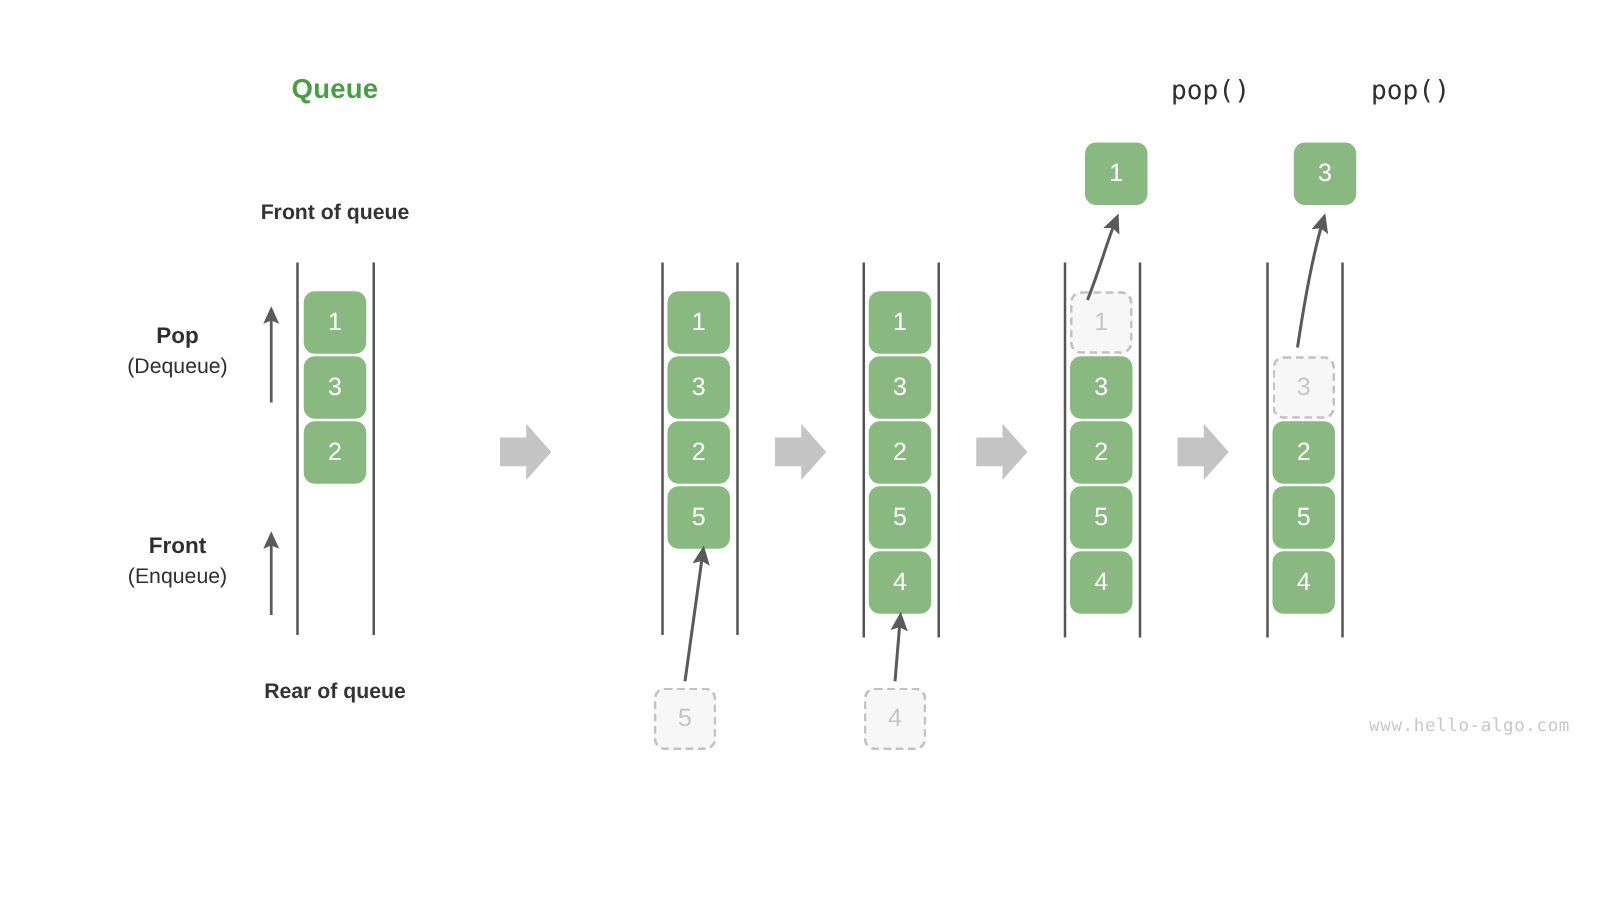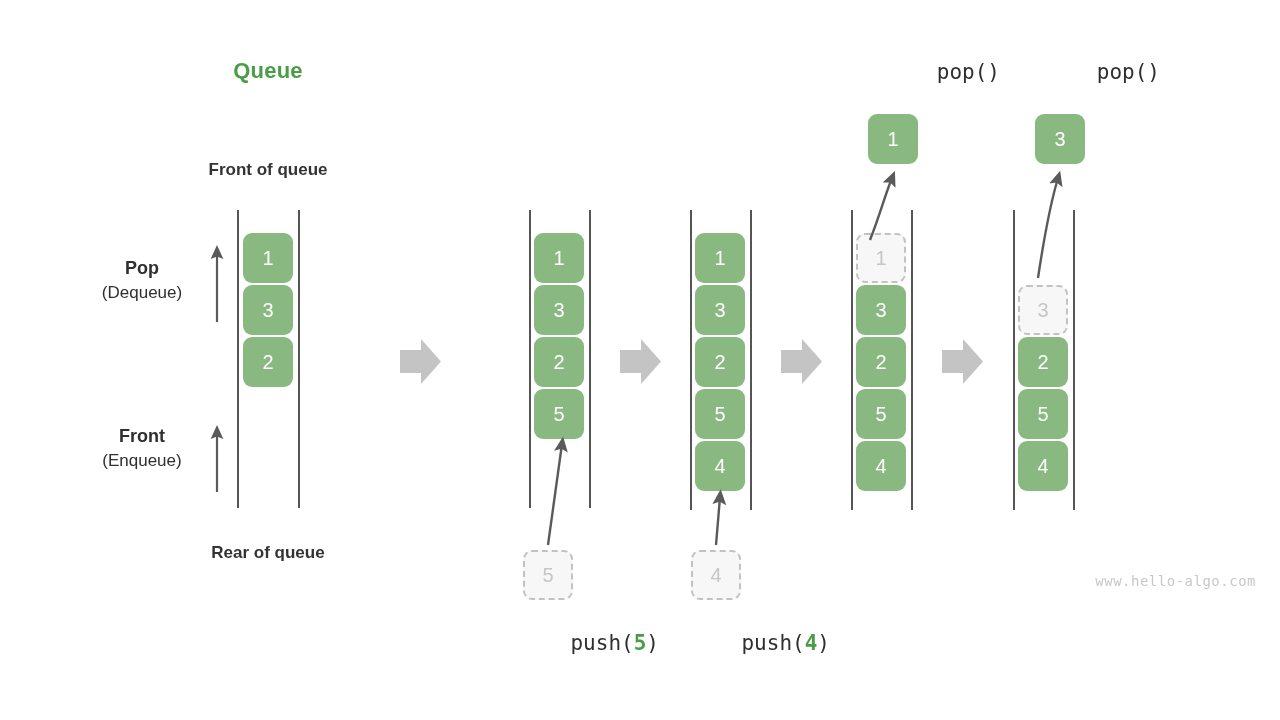--- a/index.html
+++ b/index.html
@@ -145,23 +145,21 @@
 
   <div class="op-label" id="pop-label">
     <span class="op-main">Pop</span>
     <span class="op-sub">(Dequeue)</span>
   </div>
   <div class="op-label" id="push-label">
     <span class="op-main">Front</span>
     <span class="op-sub">(Enqueue)</span>
   </div>
 
-  <div class="code-label" id="push5-label"><span>push(</span><span class="num">5</span><span>)</span></div>
-
-  <div class="code-label" id="push4-label"><span>push(</span><span class="num">4</span><span>)</span></div>
+
 
   <div class="code-label" id="pop1-label">pop()</div>
   <div class="code-label" id="pop2-label">pop()</div>
 
   <div class="rail" style="left:237px; top:210px; height:298px;"></div>
   <div class="rail" style="left:298px; top:210px; height:298px;"></div>
   <div class="cell" style="left:243px; top:233px;">1</div>
   <div class="cell" style="left:243px; top:285px;">3</div>
   <div class="cell" style="left:243px; top:337px;">2</div>
 

